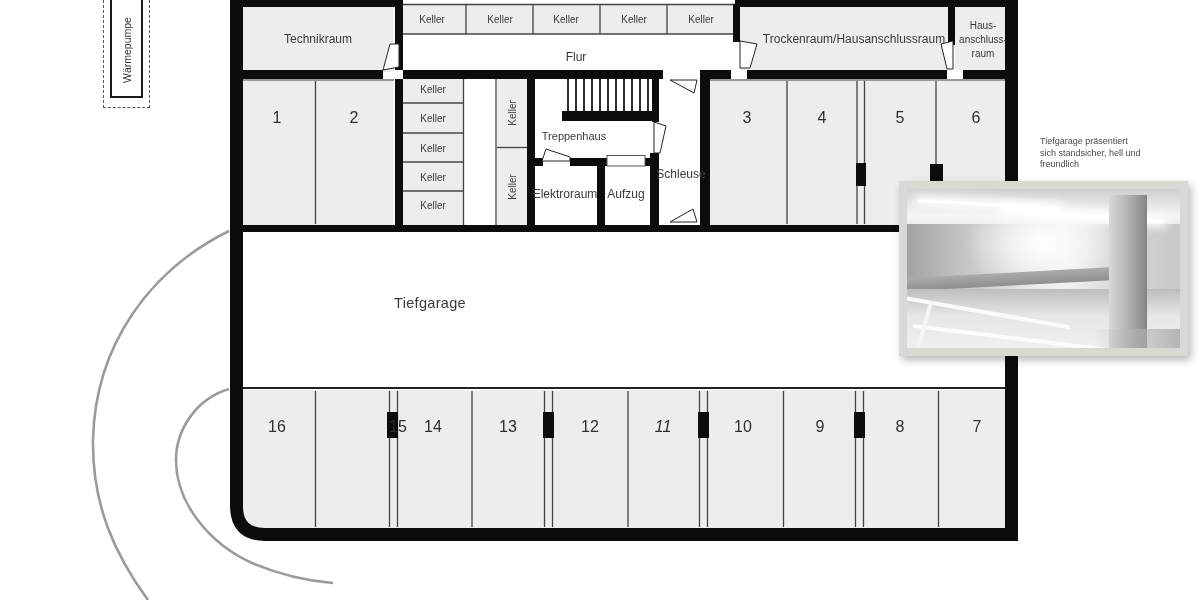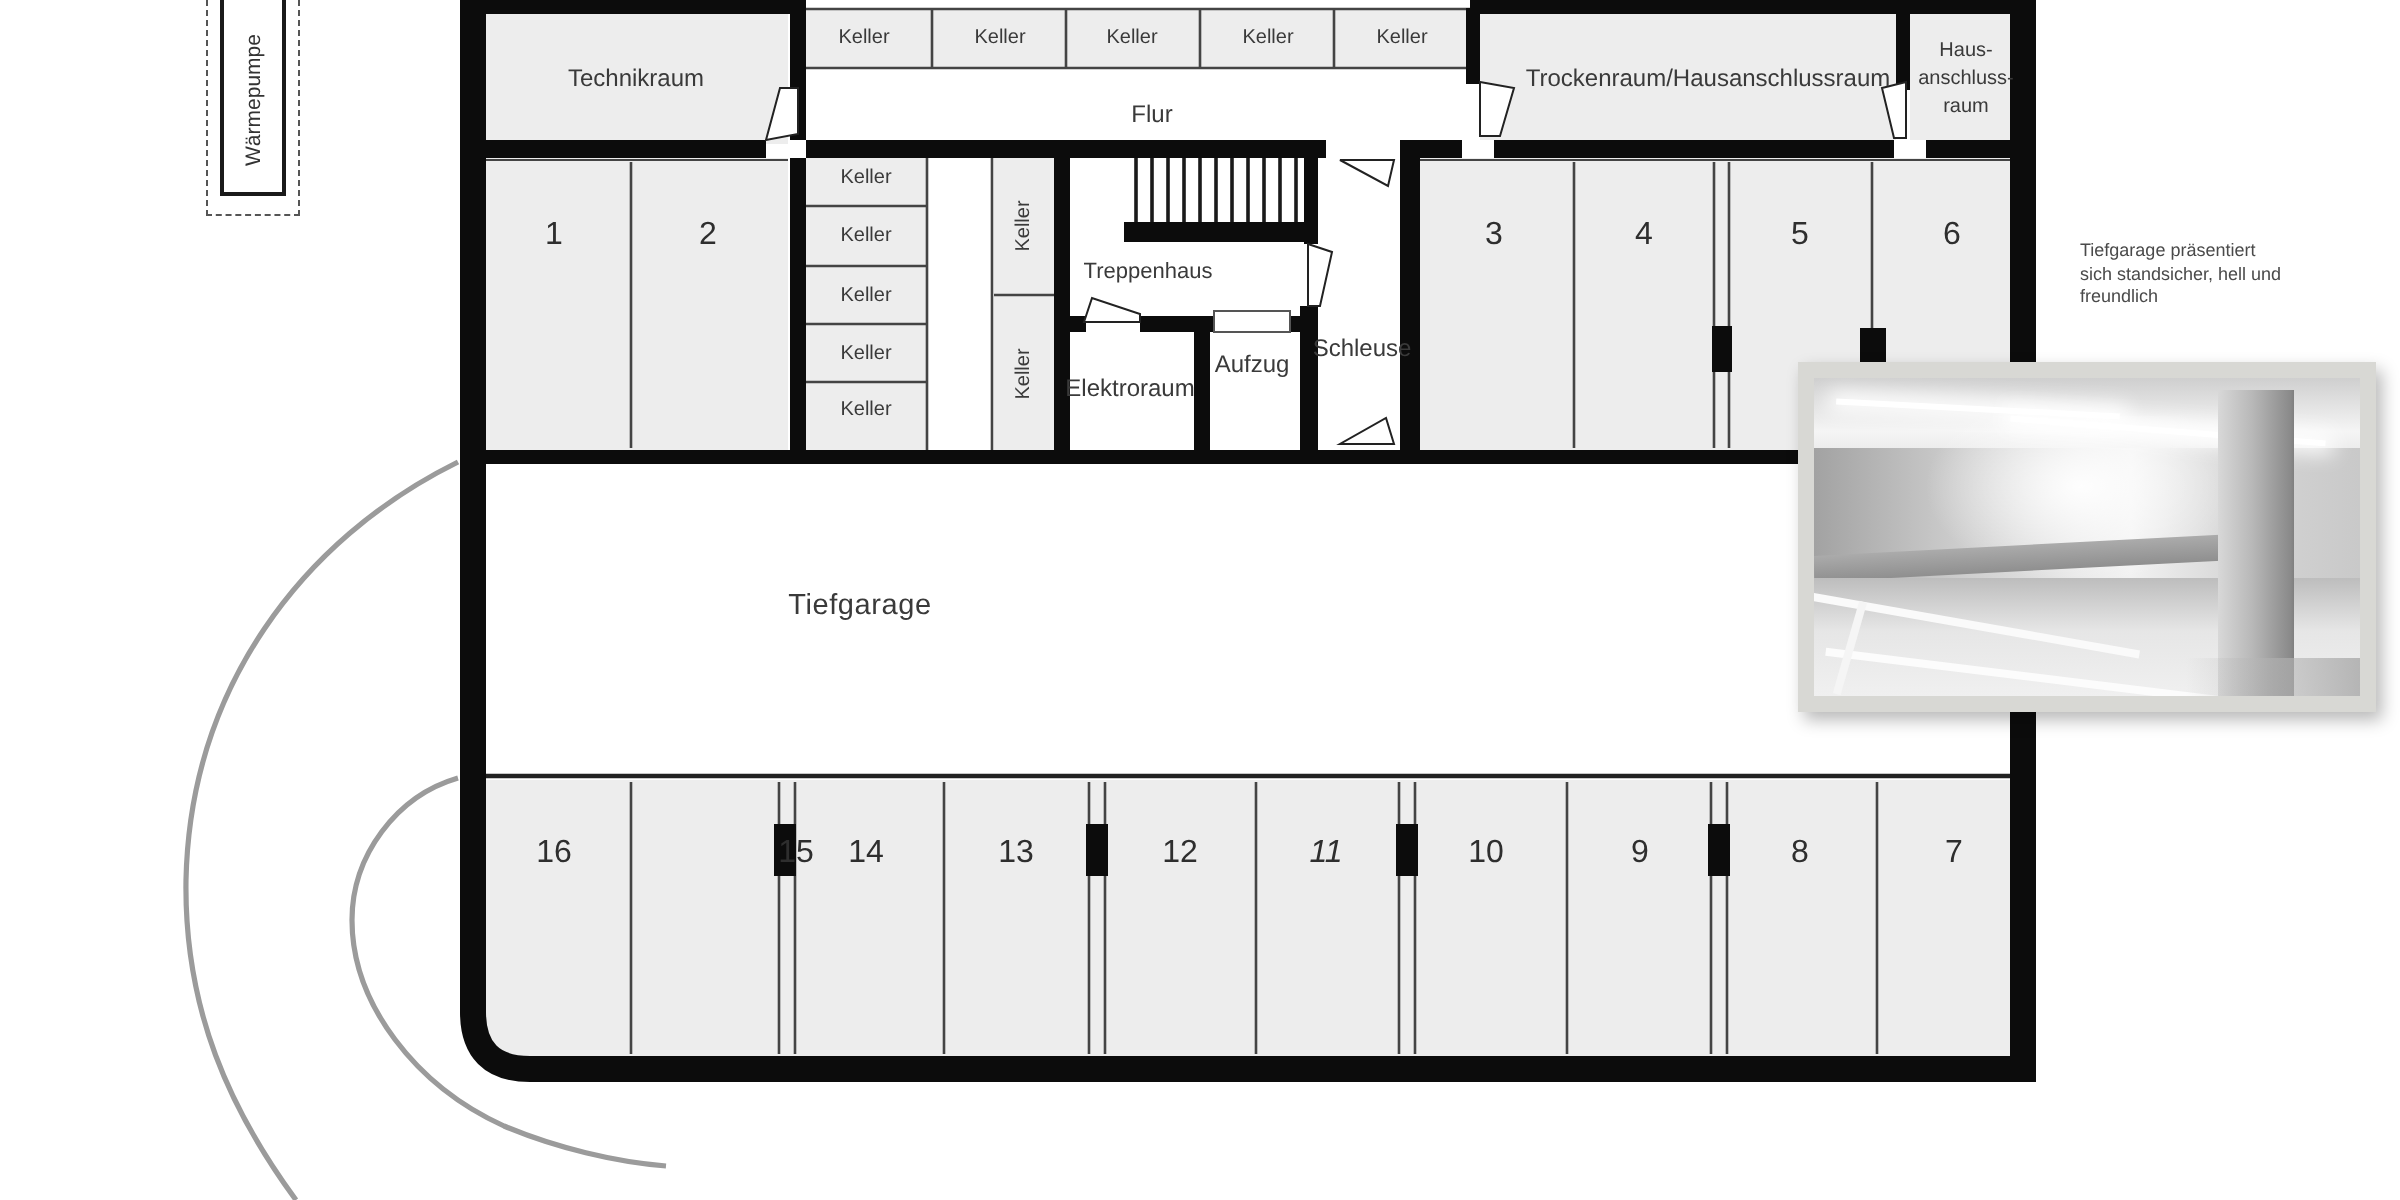--- a/index.html
+++ b/index.html
@@ -43,21 +43,21 @@
   .p-floor{left:0;top:63%;width:100%;height:37%;
            background:linear-gradient(180deg,#bdbdbd,#e6e6e6 45%,#f0f0f0);}
   .p-line1{left:-4%;top:76%;width:64%;height:4px;background:#fafafa;transform:rotate(10deg);}
   .p-line2{left:2%;top:94%;width:85%;height:4px;background:#fcfcfc;transform:rotate(7deg);}
   .p-line3{left:6%;top:70%;width:4px;height:30%;background:#f5f5f5;transform:rotate(16deg);}
   .p-pillar{left:74%;top:4%;width:14%;height:96%;
             background:linear-gradient(90deg,#d8d8d8,#b8b8b8 45%,#8a8a8a 95%,#7f7f7f);}
   .p-shadow{left:68%;top:88%;width:32%;height:12%;
             background:linear-gradient(90deg,rgba(0,0,0,0),#b5b5b5);}
   
-  .caption{position:absolute;left:1040px;top:120px;width:122px;font-size:9px;
+  .caption{position:absolute;left:1040px;top:136px;width:122px;font-size:9px;
            line-height:11.5px;color:#4a4a4a;z-index:2;}
   .caption span{display:block;}
 </style>
 </head>
 <body>
 
 <div id="stage">
 
   <svg id="plan-svg" width="1200" height="600" viewBox="0 0 1200 600">
 
@@ -196,21 +196,21 @@
   </div>
   <div class="lbl" style="left:433px;top:89px;">Keller</div>
   <div class="lbl" style="left:433px;top:118px;">Keller</div>
   <div class="lbl" style="left:433px;top:148px;">Keller</div>
   <div class="lbl" style="left:433px;top:177px;">Keller</div>
   <div class="lbl" style="left:433px;top:205px;">Keller</div>
   <div class="lbl rot" style="left:512px;top:113px;">Keller</div>
   <div class="lbl rot" style="left:512px;top:187px;">Keller</div>
   <div class="lbl lg" style="left:574px;top:136px;">Treppenhaus</div>
   <div class="lbl md" style="left:565px;top:194px;">Elektroraum</div>
-  <div class="lbl md" style="left:626px;top:182px;">Aufzug</div>
+  <div class="lbl md" style="left:626px;top:194px;">Aufzug</div>
   <div class="lbl md" style="left:681px;top:174px;">Schleuse</div>
   <div class="lbl tiefgarage" style="left:430px;top:303px;text-align:center;">Tiefgarage</div>
 
   <div class="num" style="left:277px;top:118px;">1</div>
   <div class="num" style="left:354px;top:118px;">2</div>
   <div class="num" style="left:747px;top:118px;">3</div>
   <div class="num" style="left:822px;top:118px;">4</div>
   <div class="num" style="left:900px;top:118px;">5</div>
   <div class="num" style="left:976px;top:118px;">6</div>
 

